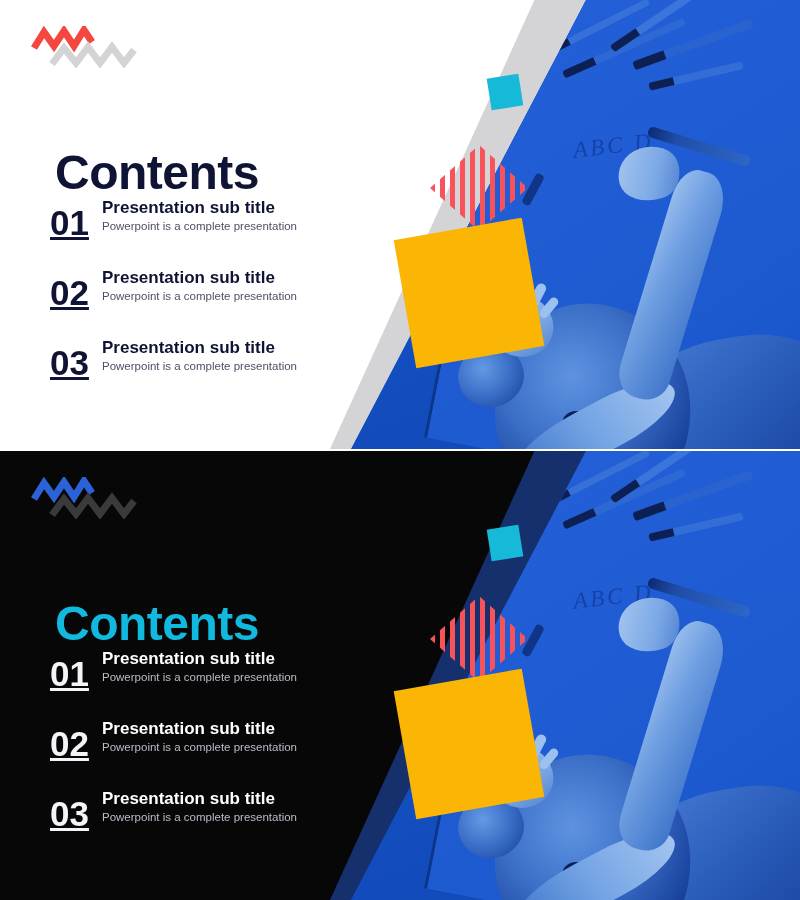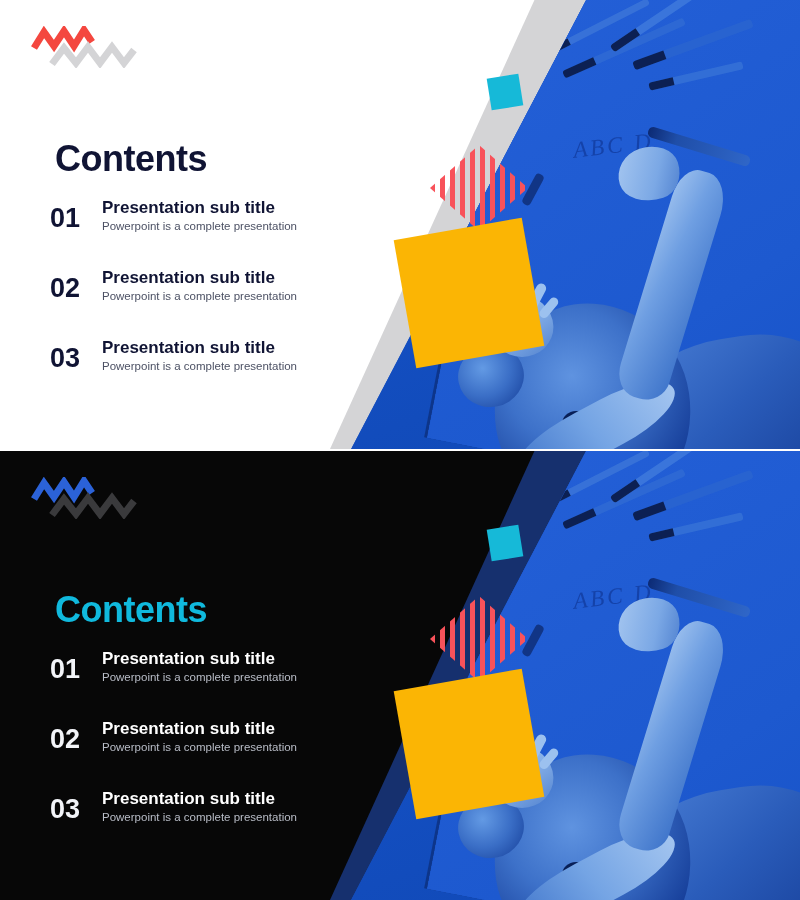--- a/index.html
+++ b/index.html
@@ -145,31 +145,31 @@
     position:absolute;inset:0;
     background:repeating-linear-gradient(90deg,
       var(--stripe) 0px, var(--stripe) 5px,
       transparent 5px, transparent 10px);
   }
 
   
   .logo{position:absolute;top:26px;left:30px;width:115px;height:42px;}
   .title{
     position:absolute;left:55px;
-    font-size:36px;font-weight:bold;letter-spacing:-.5px;line-height:1;
+    font-size:48px;font-weight:bold;letter-spacing:-.5px;line-height:1;
   }
   .light .title{top:117px;color:#101434;}
   .dark  .title{top:117px;color:#10b9dd;}
 
   .items{position:absolute;left:50px;top:197px;width:330px;}
   .dark .items{top:197px;}
   .item{position:relative;height:70px;}
   .item .num{
     position:absolute;left:0;top:8px;width:46px;
-    font-size:27px;font-weight:bold;line-height:1;
+    font-size:35px;font-weight:bold;line-height:1;text-decoration:underline;
   }
   .item .txt{position:absolute;left:52px;top:0;}
   .item .sub{
     font-size:17px;font-weight:bold;line-height:1.25;margin:0 0 1px 0;
   }
   .item .desc{font-size:11.5px;line-height:1.25;margin:0;}
 
   .light .item .num{color:#101434;}
   .light .item .sub{color:#101434;}
   .light .item .desc{color:#4c5164;}

